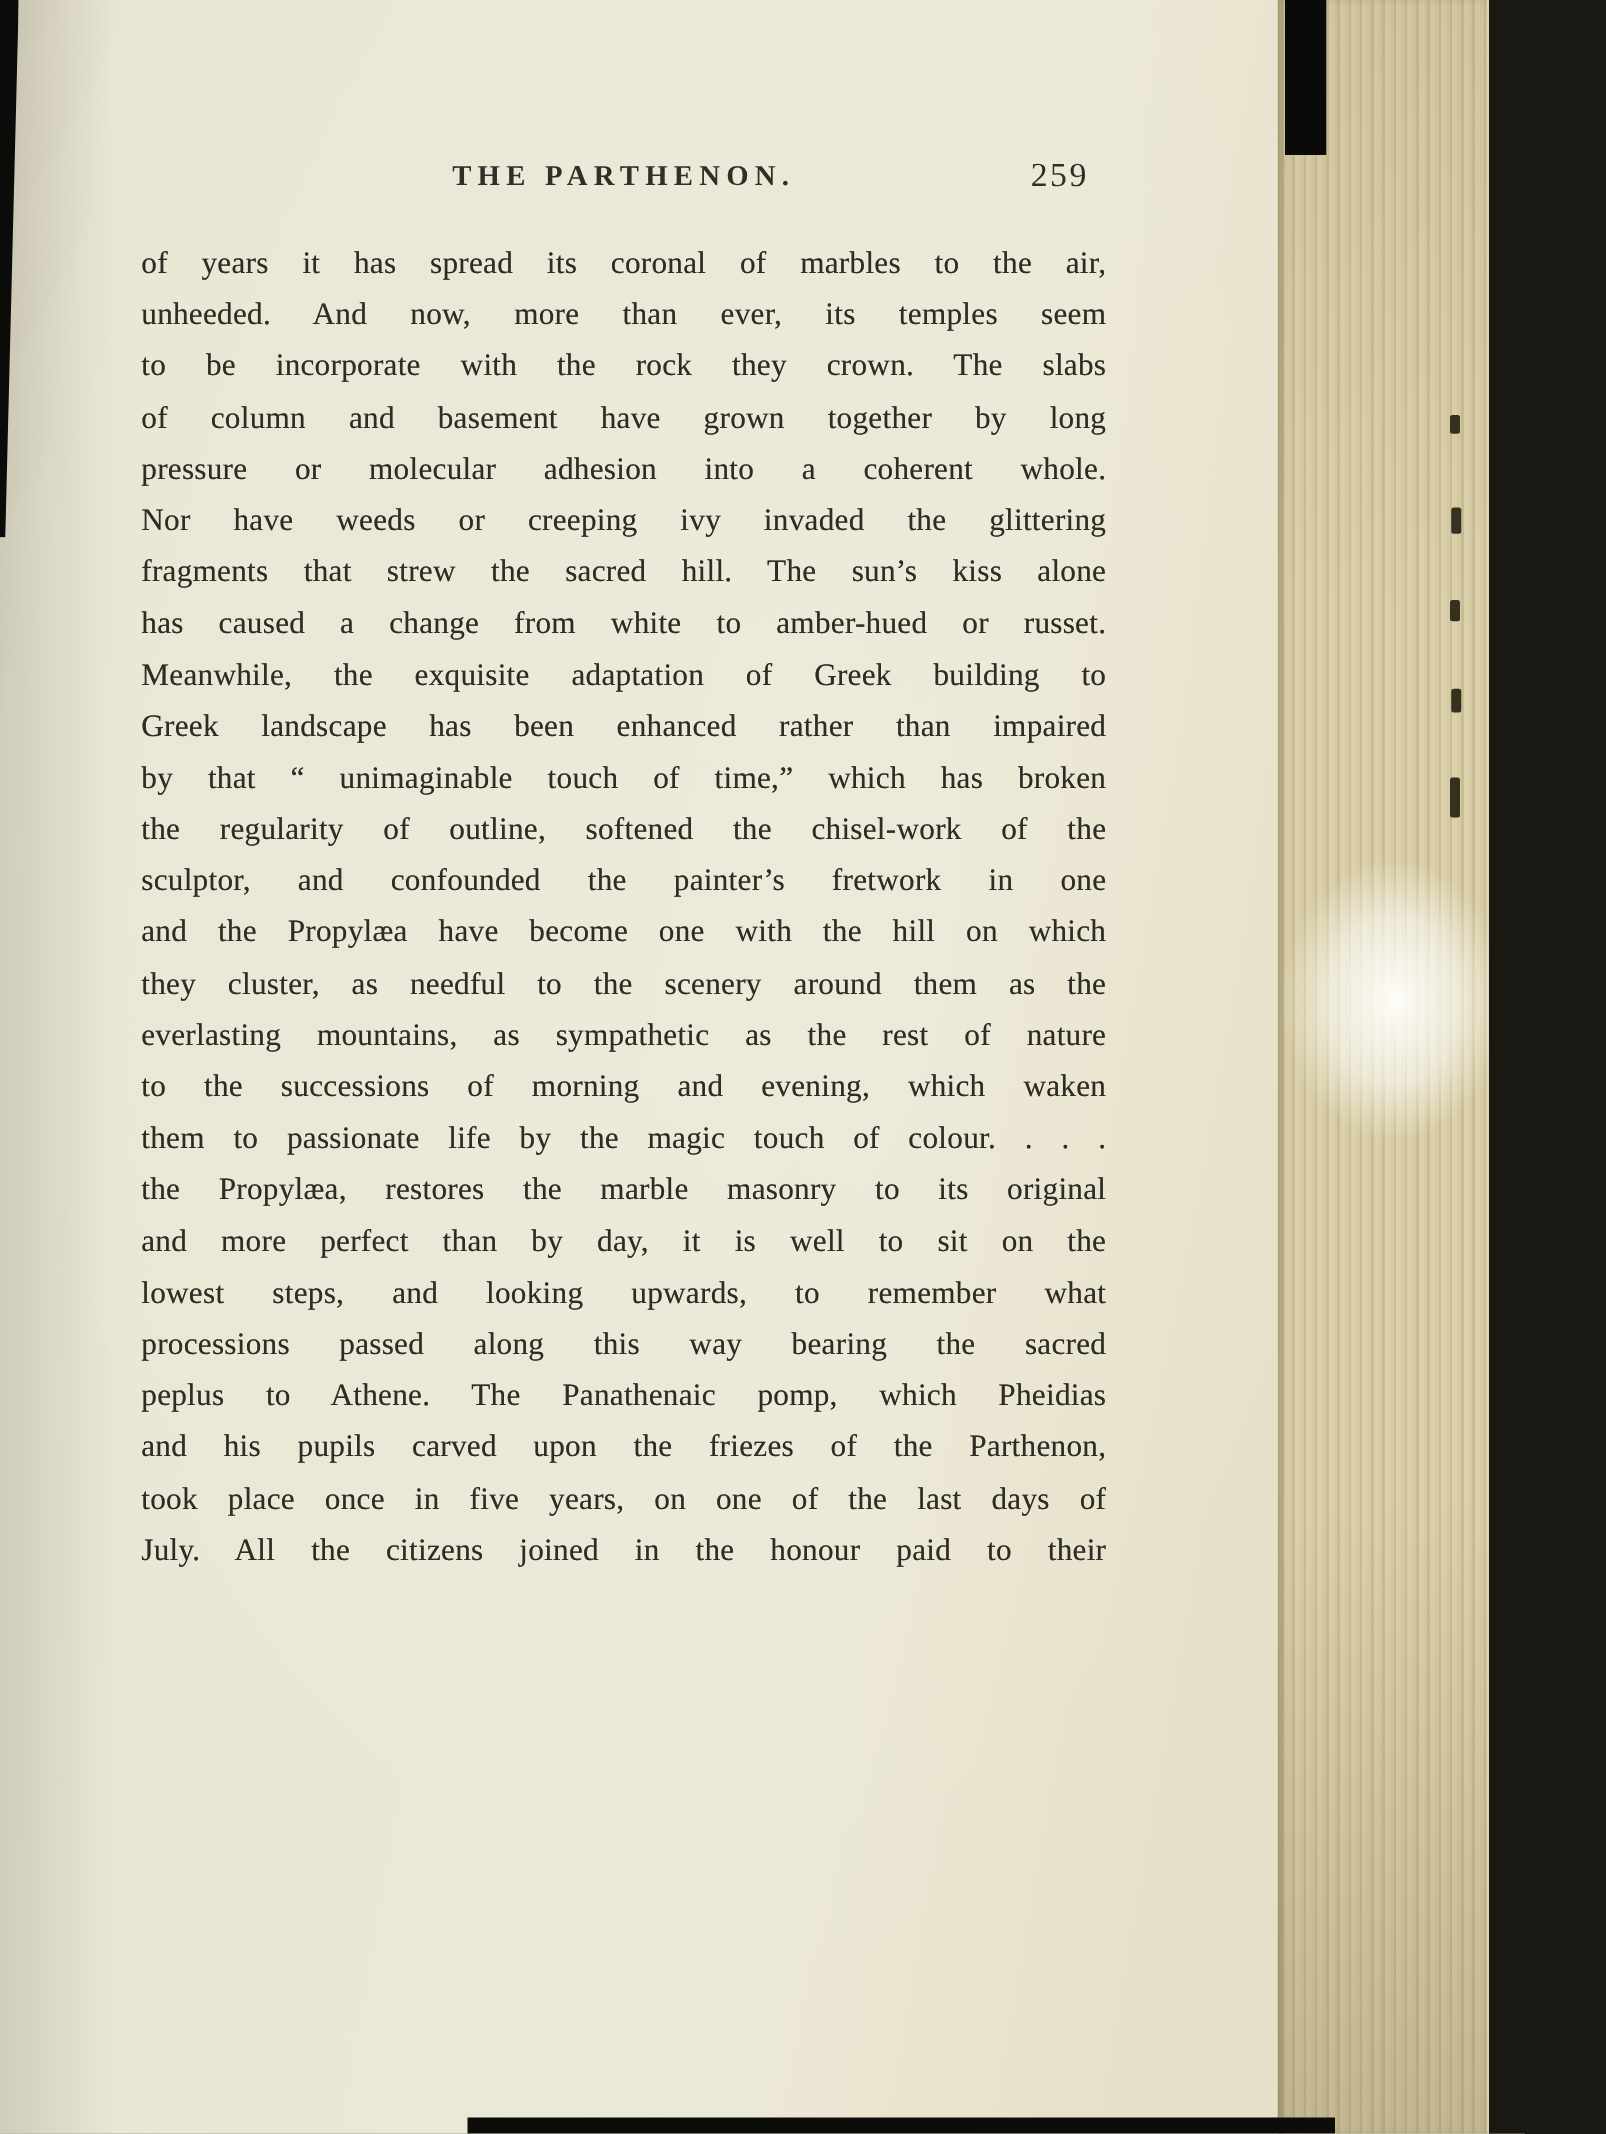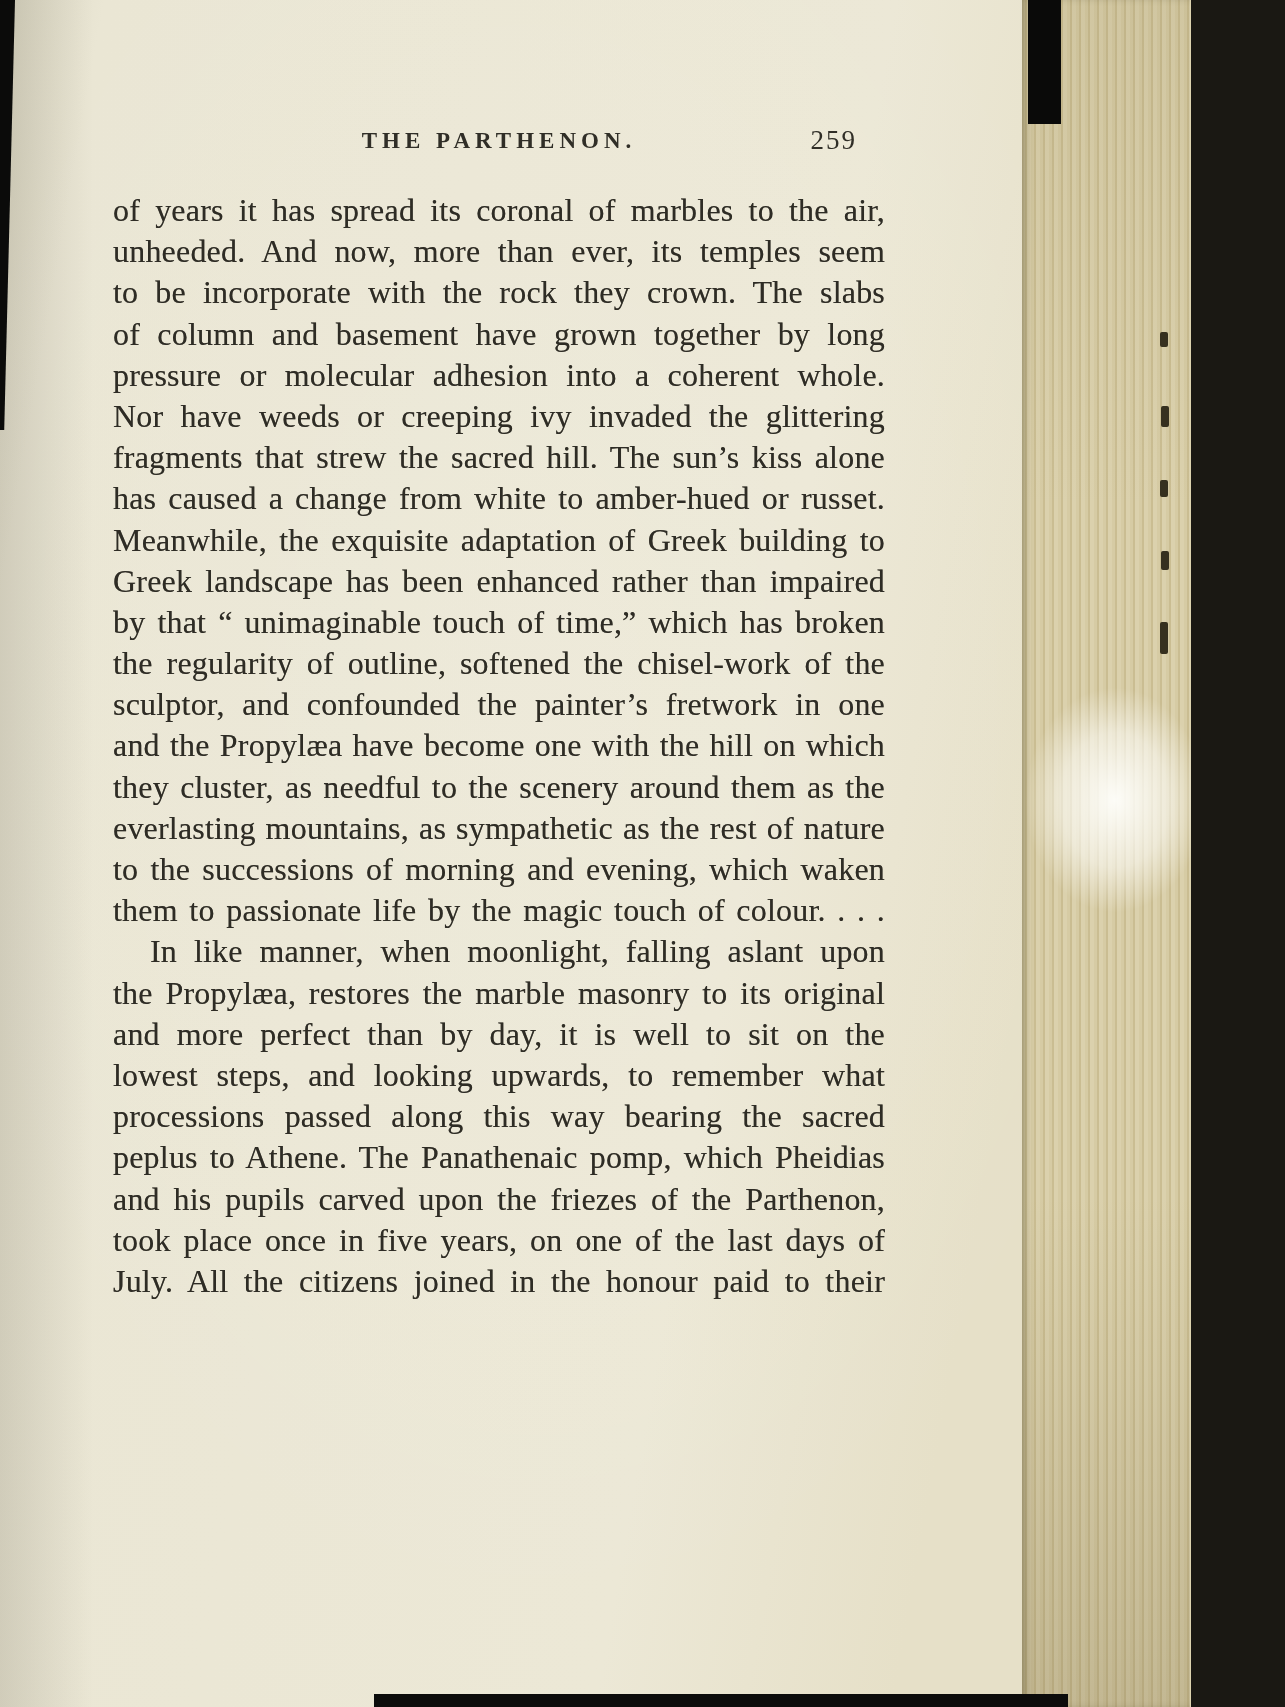--- a/index.html
+++ b/index.html
@@ -49,23 +49,23 @@
   
   .text-block{
     position:absolute;left:113px;top:128px;width:772px;color:#2e2c25;
   }
   .header{position:relative;height:44px;margin-bottom:18px;}
   .running-title{
     position:absolute;left:50%;transform:translateX(-50%);
     font-size:23px;font-weight:700;letter-spacing:5px;white-space:nowrap;color:#302e27;
   }
   .page-number{
-    position:absolute;right:28px;top:-3px;font-size:27px;letter-spacing:2px;color:#302e27;
+    position:absolute;right:14px;top:-3px;font-size:27px;letter-spacing:2px;color:#302e27;
   }
-  .body-lines{font-size:32px;letter-spacing:0.2px;}
+  .body-lines{font-size:25px;letter-spacing:0.2px;}
   .line{
     height:41.2px;line-height:41.2px;overflow:hidden;text-align:justify;
     text-shadow:0 0 0.5px rgba(45,42,32,0.55);
   }
   .line::after{content:"";display:inline-block;width:100%;height:0;}
   .indent{text-indent:37px;}
 </style>
 </head>
 <body>
 
@@ -105,21 +105,20 @@
       <div class="line">Greek landscape has been enhanced rather than impaired</div>
       <div class="line">by that “ unimaginable touch of time,” which has broken</div>
       <div class="line">the regularity of outline, softened the chisel-work of the</div>
       <div class="line">sculptor, and confounded the painter’s fretwork in one</div>
       <div class="line">and the Propylæa have become one with the hill on which</div>
       <div class="line">they cluster, as needful to the scenery around them as the</div>
       <div class="line">everlasting mountains, as sympathetic as the rest of nature</div>
       <div class="line">to the successions of morning and evening, which waken</div>
       <div class="line">them to passionate life by the magic touch of colour. . . .</div>
 
-      <div class="line indent">In like manner, when moonlight, falling aslant upon</div>
       <div class="line">the Propylæa, restores the marble masonry to its original</div>
       <div class="line">and more perfect than by day, it is well to sit on the</div>
       <div class="line">lowest steps, and looking upwards, to remember what</div>
       <div class="line">processions passed along this way bearing the sacred</div>
       <div class="line">peplus to Athene. The Panathenaic pomp, which Pheidias</div>
       <div class="line">and his pupils carved upon the friezes of the Parthenon,</div>
       <div class="line">took place once in five years, on one of the last days of</div>
       <div class="line">July. All the citizens joined in the honour paid to their</div>
     </div>
 

